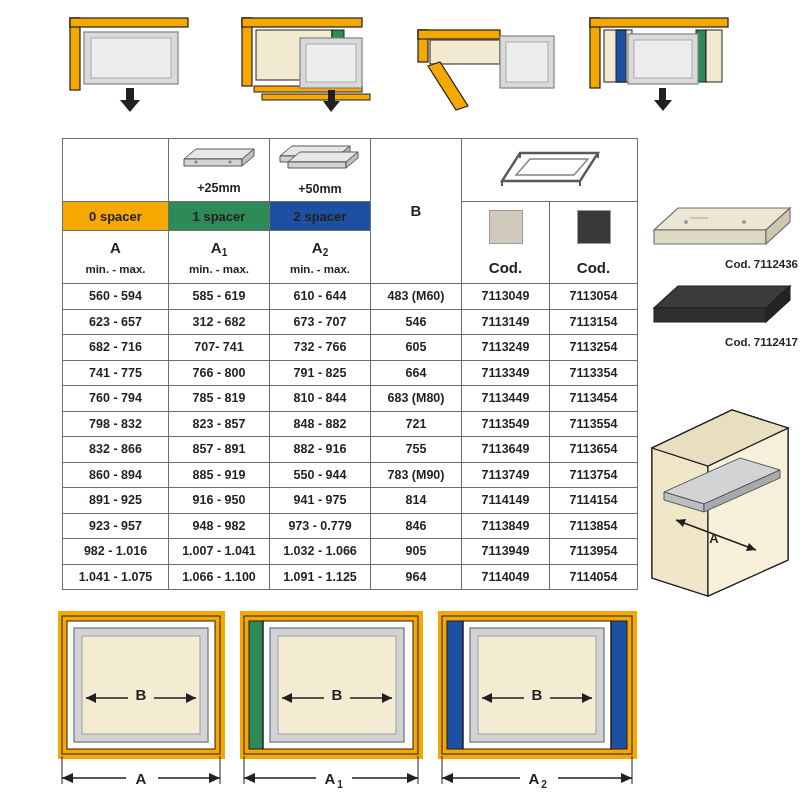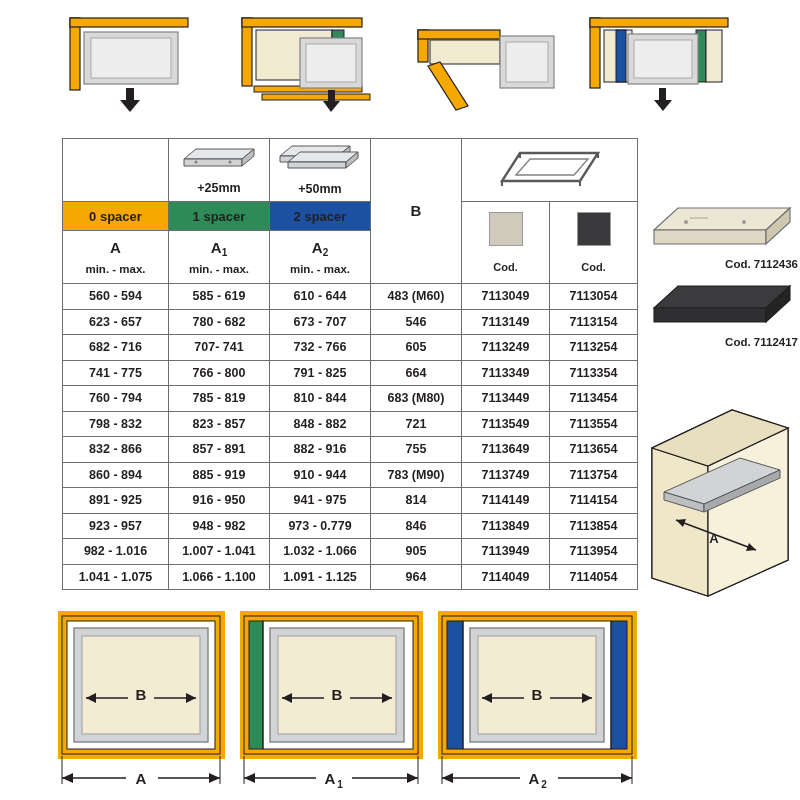--- a/index.html
+++ b/index.html
@@ -92,21 +92,21 @@
     margin-top: 9px;
   }
   .cod-swatch {
     width: 32px;
     height: 32px;
     margin: 0 auto 0 auto;
     border: 1px solid #9a9a9a;
   }
   .sw-beige { background: #cfcabc; }
   .sw-dark { background: #3a3a3c; }
-  .cod-txt { font-size: 11px; font-weight: bold; margin-top: 15px; }
+  .cod-txt { font-size: 15px; font-weight: bold; margin-top: 15px; }
 
   
   .right-col {
     position: absolute;
     left: 648px;
     top: 200px;
     width: 150px;
   }
   .bar-item { position: relative; height: 72px; }
   .bar-caption {
@@ -286,21 +286,21 @@
       <tr class="data-row">
         <td>560 - 594</td>
         <td>585 - 619</td>
         <td>610 - 644</td>
         <td>483 (M60)</td>
         <td>7113049</td>
         <td>7113054</td>
       </tr>
       <tr class="data-row">
         <td>623 - 657</td>
-        <td>780 - 682</td>
+        <td>312 - 682</td>
         <td>673 - 707</td>
         <td>546</td>
         <td>7113149</td>
         <td>7113154</td>
       </tr>
       <tr class="data-row">
         <td>682 - 716</td>
         <td>707- 741</td>
         <td>732 - 766</td>
         <td>605</td>
@@ -335,21 +335,21 @@
         <td>832 - 866</td>
         <td>857 - 891</td>
         <td>882 - 916</td>
         <td>755</td>
         <td>7113649</td>
         <td>7113654</td>
       </tr>
       <tr class="data-row">
         <td>860 - 894</td>
         <td>885 - 919</td>
-        <td>910 - 944</td>
+        <td>550 - 944</td>
         <td>783 (M90)</td>
         <td>7113749</td>
         <td>7113754</td>
       </tr>
       <tr class="data-row">
         <td>891 - 925</td>
         <td>916 - 950</td>
         <td>941 - 975</td>
         <td>814</td>
         <td>7114149</td>

